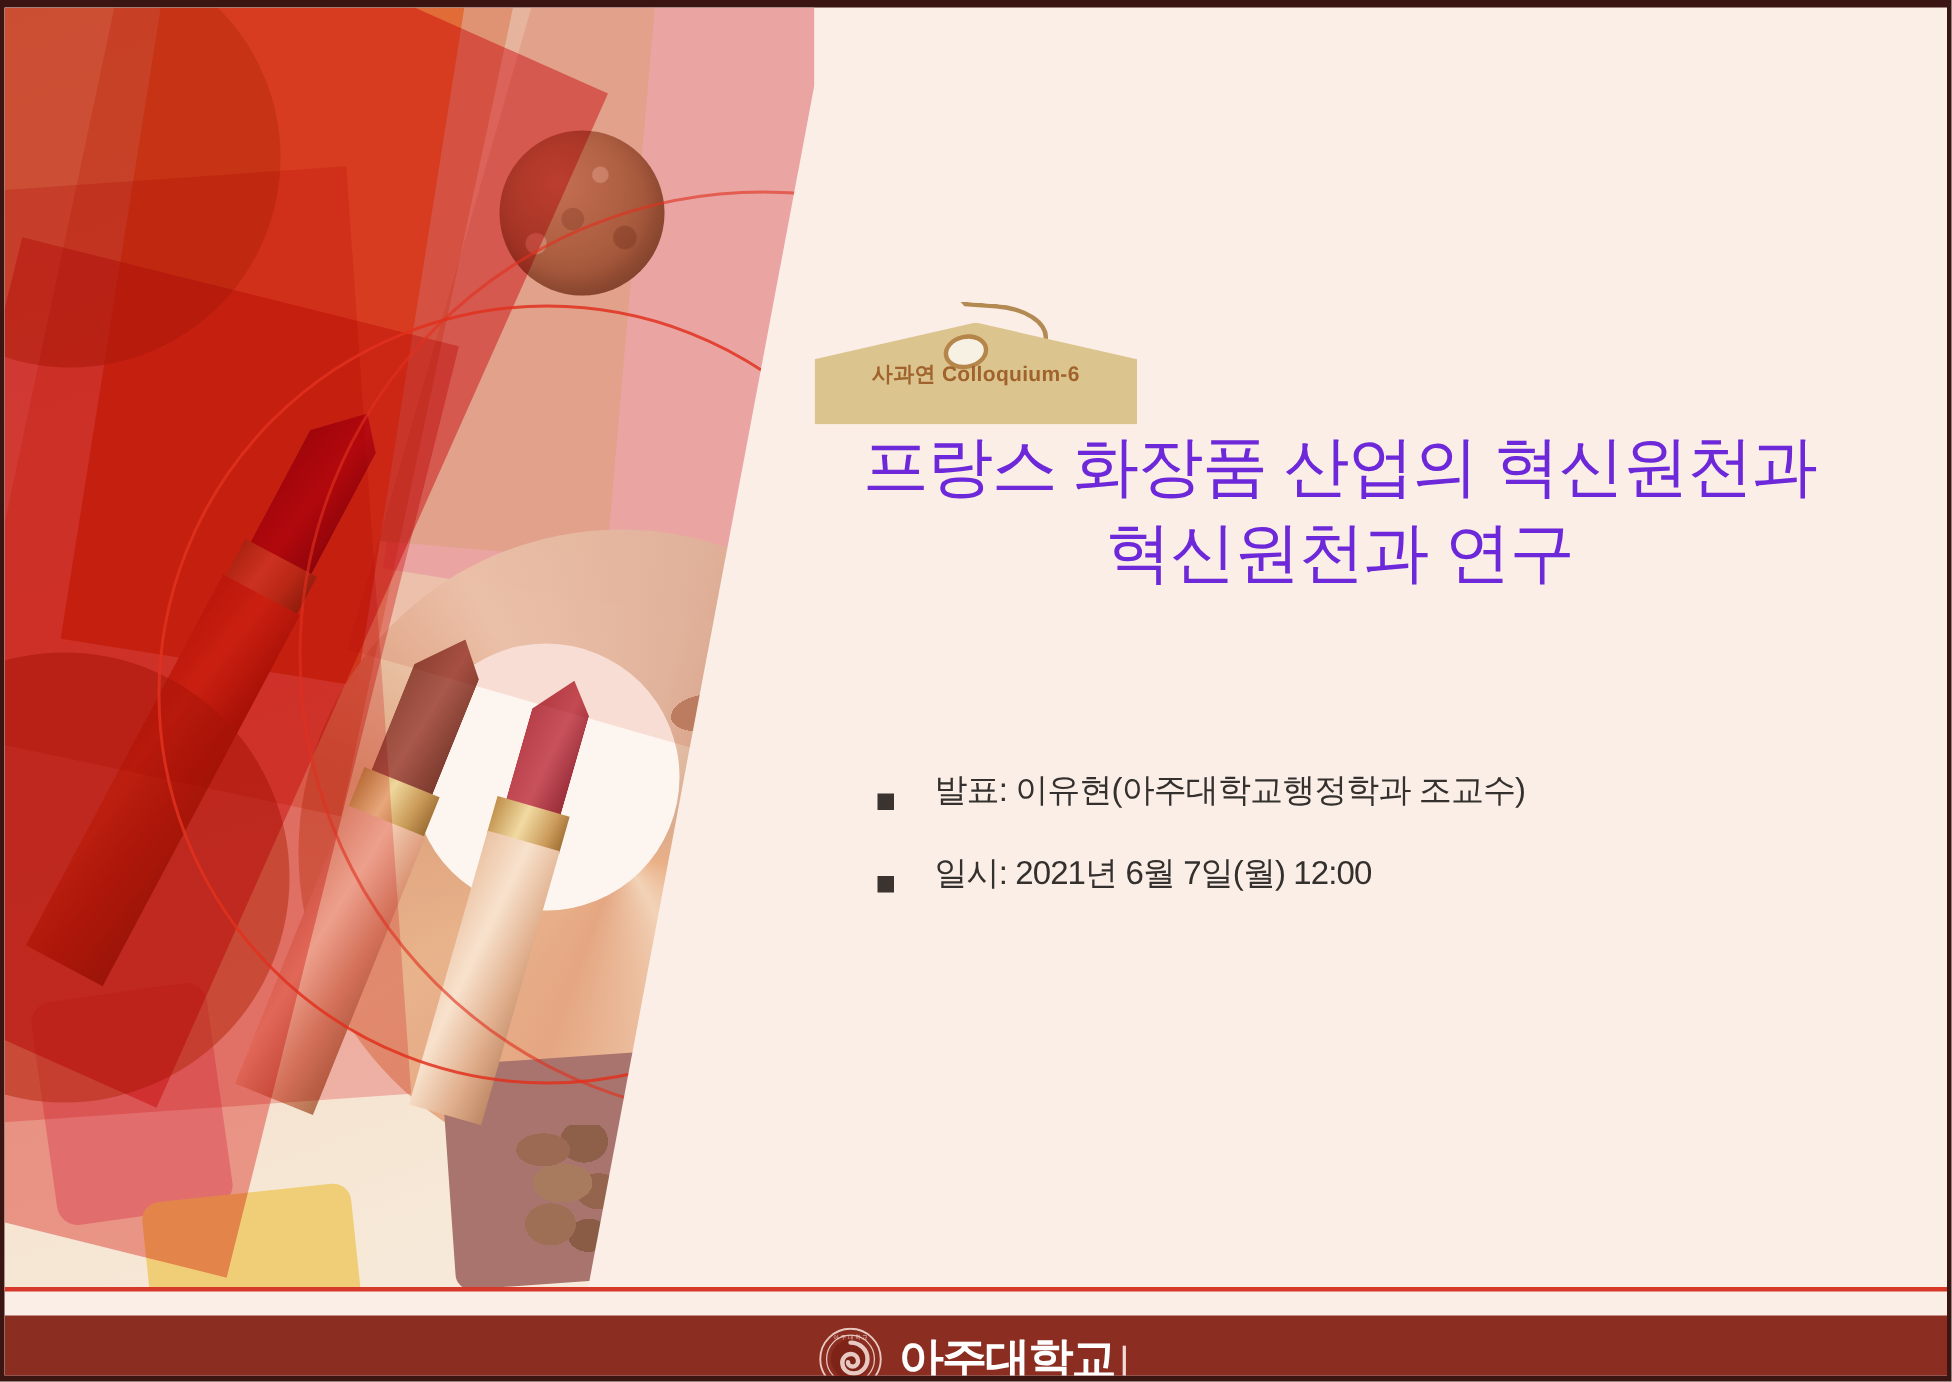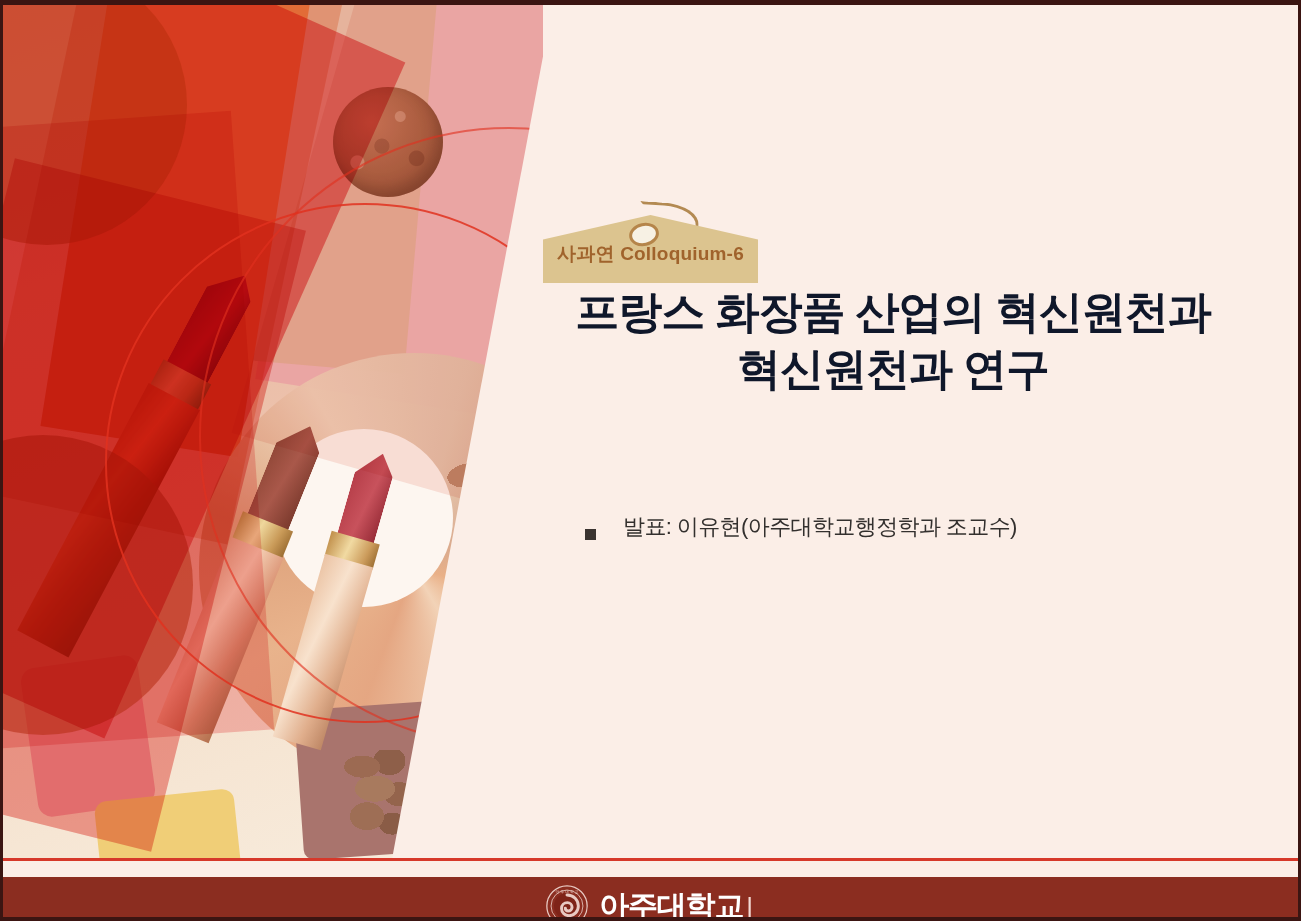--- a/index.html
+++ b/index.html
@@ -265,39 +265,39 @@
     border-radius: 50%;
     background: #F7F1E4;
     border: 3px solid #B5854A;
     transform: rotate(-12deg);
   }
   .badge-text {
     position: absolute;
     left: 0; top: 40px;
     width: 215px;
     text-align: center;
-    font-size: 19px;
+    font-size: 14px;
     font-weight: 700;
     color: #A0632C;
     letter-spacing: .2px;
     white-space: nowrap;
   }
 
   
   .title-block {
     position: absolute;
     left: 520px;
     top: 278px;
     width: 740px;
     text-align: center;
   }
   .title-line {
     font-size: 44px;
-    font-weight: 700;
-    color: #0f172a;
+    font-weight: 400;
+    color: #6d28d9;
     line-height: 1.30;
     letter-spacing: -1px;
     white-space: nowrap;
   }
 
   
   .details {
     position: absolute;
     left: 582px;
     top: 508px;
@@ -428,20 +428,24 @@
     <div class="title-line">혁신원천과 연구</div>
   </div>
 
   <div class="details">
 
     <div class="detail-row">
       <span class="detail-bullet"></span>
       <span class="detail-text">발표: 이유현(아주대학교행정학과  조교수)</span>
     </div>
 
+    <div class="detail-row">
+      <span class="detail-bullet"></span>
+      <span class="detail-text">일시: 2021년 6월 7일(월) 12:00</span>
+    </div>
 
 
   </div>
 
   <div class="footer-rule"></div>
   <div class="footer">
 
     <div class="emblem">
       <svg viewBox="0 0 100 100" width="42" height="42" aria-hidden="true">
         <circle cx="50" cy="50" r="48" fill="#8B2D20" stroke="#E8C9C2" stroke-width="3"></circle>

